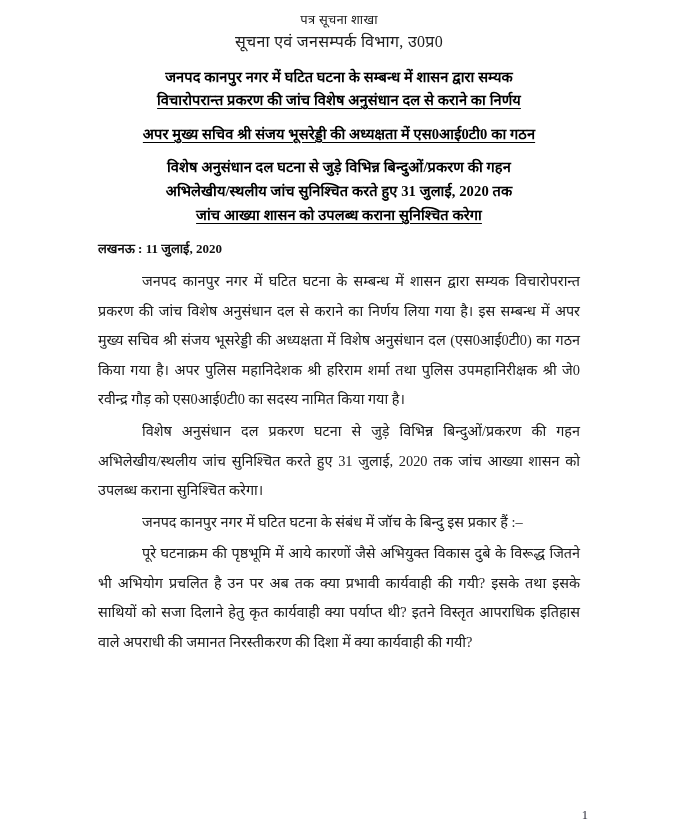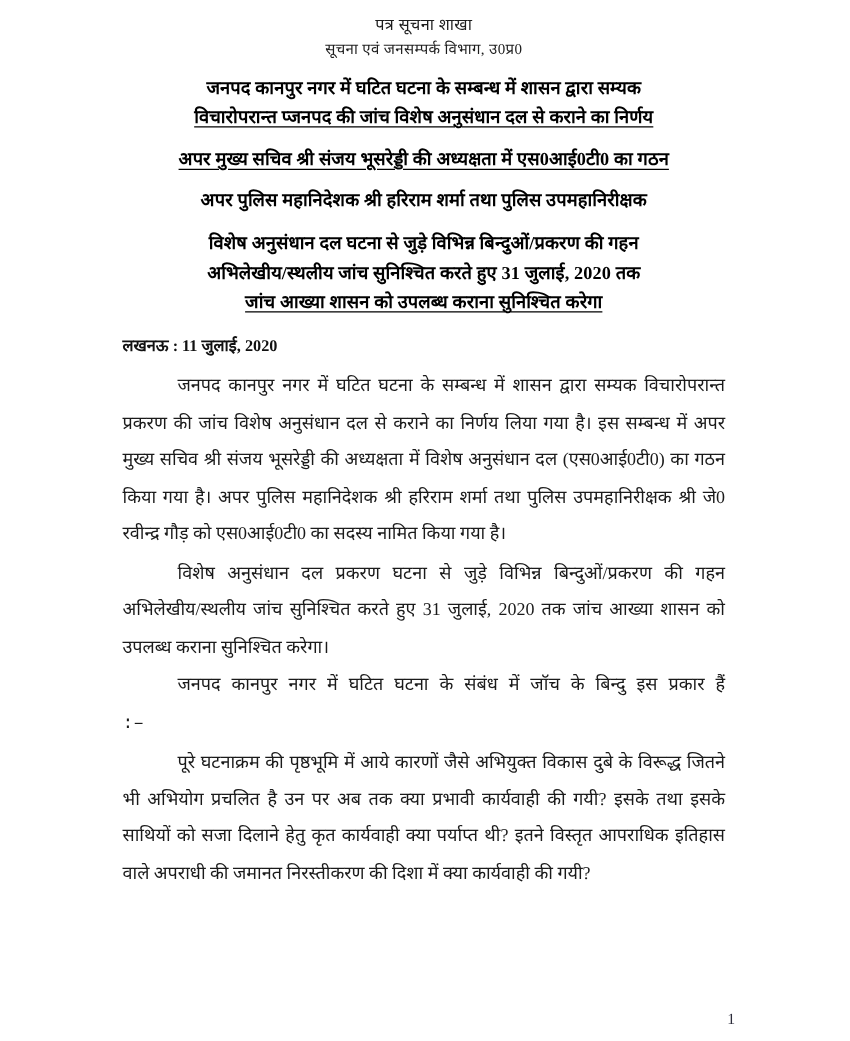--- a/index.html
+++ b/index.html
@@ -23,21 +23,21 @@
     padding: 10px 100px 0 98px;
     position: relative;
   }
 
   
   .letterhead {
     text-align: center;
     margin-bottom: 12px;
   }
   .letterhead .lh-line {
-    font-size: 12px;
+    font-size: 16px;
     line-height: 1.5;
     letter-spacing: 0.3px;
     color: #1d1d1d;
     white-space: nowrap;
   }
   .letterhead .lh-line.lh-1 {
     font-size: 13px;
   }
 
   
@@ -77,21 +77,20 @@
     margin: 0 0 2px 0;
     text-align: justify;
     text-justify: inter-word;
     font-size: 14.4px;
     line-height: 2.05;
     text-indent: 44px;
     color: #1a1a1a;
   }
   .body-text p.last-full {
     text-align-last: left;
-    font-family: Liberation Mono, monospace;
   }
 
   
   .page-number {
     position: absolute;
     right: 92px;
     bottom: 10px;
     font-size: 12.5px;
     color: #2b2b3a;
   }
@@ -103,29 +102,28 @@
 
   <div class="letterhead">
     <div class="lh-line lh-1">पत्र सूचना शाखा</div>
     <div class="lh-line lh-2">सूचना एवं जनसम्पर्क विभाग, उ0प्र0</div>
   </div>
 
   <div class="headlines">
 
     <div class="headline-group">
       <span class="hl-line">जनपद कानपुर नगर में घटित घटना के सम्बन्ध में शासन द्वारा सम्यक</span>
-      <span class="hl-line u">विचारोपरान्त प्जनपद की जांच विशेष अनुसंधान दल से कराने का निर्णय</span>
+      <span class="hl-line u">विचारोपरान्त प्रकरण की जांच विशेष अनुसंधान दल से कराने का निर्णय</span>
     </div>
 
     <div class="headline-group">
       <span class="hl-line u">अपर मुख्य सचिव श्री संजय भूसरेड्डी की अध्यक्षता में एस0आई0टी0 का गठन</span>
     </div>
 
     <div class="headline-group">
-      <span class="hl-line">अपर पुलिस महानिदेशक श्री हरिराम शर्मा तथा पुलिस उपमहानिरीक्षक</span>
     </div>
 
     <div class="headline-group">
       <span class="hl-line">विशेष अनुसंधान दल घटना से जुड़े विभिन्न बिन्दुओं/प्रकरण की गहन</span>
       <span class="hl-line">अभिलेखीय/स्थलीय जांच सुनिश्चित करते हुए 31 जुलाई, 2020 तक</span>
       <span class="hl-line u">जांच आख्या शासन को उपलब्ध कराना सुनिश्चित करेगा</span>
     </div>
 
   </div>
 

